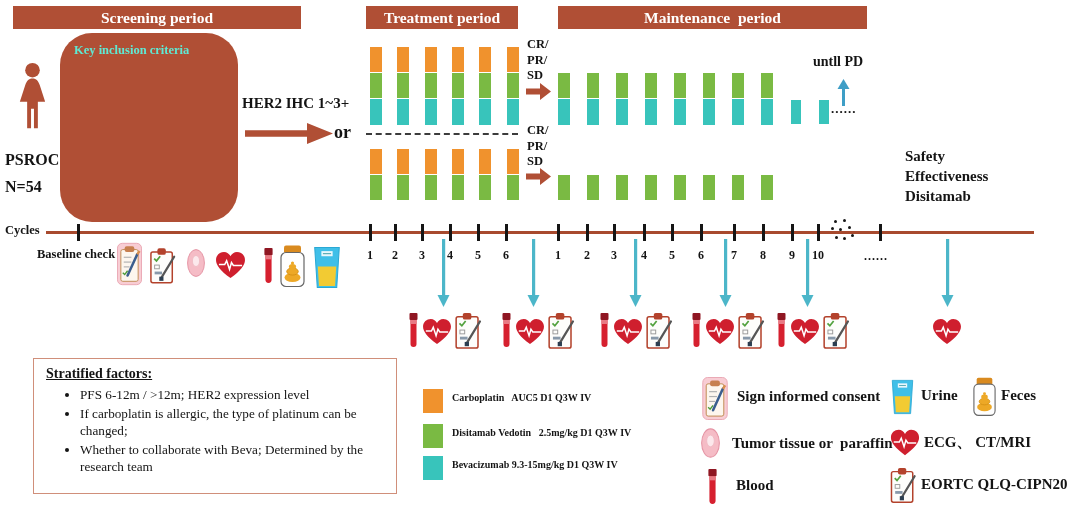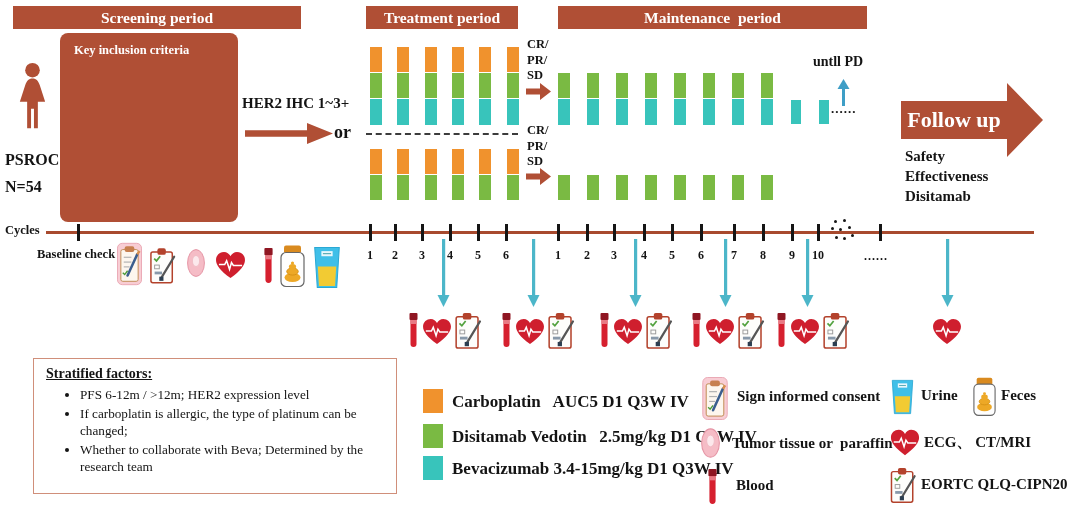--- a/index.html
+++ b/index.html
@@ -12,39 +12,39 @@
   .icon{position:absolute;display:block}
   .icon svg,.grpicon svg{width:100%;height:100%;display:block}
   .bar{position:absolute}
   .tick{position:absolute;top:224px;width:2.6px;height:17px;background:#161616}
   .ticklbl{position:absolute;top:248px;width:20px;text-align:center;font-weight:bold;font-size:12px}
   .dot{position:absolute;width:3.2px;height:3.2px;border-radius:50%;background:#161616}
   .grp{position:absolute;top:310px;height:42px;display:flex;align-items:center;gap:3px}
   .grpicon{display:block}
   .resp{position:absolute;font-weight:bold;font-size:12.5px;line-height:15.5px}
   #incbox{position:absolute;left:60px;top:33px;width:178px;height:189px;background:var(--brick);
-          border-radius:8px;color:#ffffff;padding:0;box-sizing:border-box}
+          border-radius:32px;color:#5eead4;padding:0;box-sizing:border-box}
   #incbox .inctitle{margin:10px 0 2px 14px;font-weight:bold;font-size:12.5px}
   #incbox ul{margin:2px 0 0 0;padding:0 4px 0 24px;font-size:11px;font-weight:bold;line-height:1.24}
   #incbox li{margin-bottom:1px}
   #her2{position:absolute;left:242px;top:95px;font-weight:bold;font-size:15px}
   #ortext{position:absolute;left:334px;top:122px;font-weight:bold;font-size:18px}
   #dashline{position:absolute;left:366px;top:133px;width:152px;border-top:2.4px dashed #3c3c3c}
   #untilpd{position:absolute;left:813px;top:54px;font-weight:bold;font-size:14px}
   #bardots{position:absolute;left:831px;top:101px;font-weight:bold;font-size:13px;letter-spacing:1px}
   #futext{position:absolute;left:0;top:17px;width:106px;height:40px;line-height:40px;
           text-align:center;color:#fff;font-weight:bold;font-size:22px}
   #fuitems{position:absolute;left:905px;top:146px;font-weight:bold;font-size:15px;line-height:20px}
   #cycles{position:absolute;left:5px;top:223px;font-weight:bold;font-size:12.5px}
   #tline{position:absolute;left:46px;top:231px;width:988px;height:3.2px;background:var(--timeline)}
   #baselinelbl{position:absolute;left:37px;top:247px;font-weight:bold;font-size:12.5px}
   #tl-ellipsis{position:absolute;left:858px;top:249px;width:36px;text-align:center;font-weight:bold;font-size:12px;letter-spacing:1px}
   .blk{position:absolute;font-weight:bold;font-size:16px}
   .swatch{position:absolute;width:20px;height:24px}
-  .druglbl{position:absolute;font-weight:bold;font-size:17px;white-space:pre}
+  .druglbl{position:absolute;font-weight:bold;font-size:10px;white-space:pre}
   .leglbl{position:absolute;font-weight:bold;font-size:15px;white-space:pre;
           font-family:"Liberation Serif","DejaVu Serif","DejaVu Sans",serif}
   #stratbox{position:absolute;left:33px;top:358px;width:364px;height:136px;box-sizing:border-box;
             border:1.6px solid #d08f7a;background:#fff}
   #stratbox .strattitle{margin:7px 0 4px 12px;font-weight:bold;font-size:14px;text-decoration:underline}
   #stratbox ul{margin:4px 0 1px 0;padding:0 6px 0 46px;font-size:13.2px;line-height:1.33}
   #stratbox li{margin-bottom:1px}
 </style>
 </head>
 <body>
@@ -100,28 +100,20 @@
 
   <div id="untilpd">untll PD</div>
   <span class="icon" style="left:837px;top:79px;width:13px;height:27px">
       <svg viewBox="0 0 13 27">
         <polygon points="0.5,10 12.5,10 6.5,0" fill="#3e9ec6"></polygon>
         <rect x="5" y="8.5" width="3" height="18.5" fill="#3e9ec6"></rect>
       </svg>
     </span>
   <div id="bardots">......</div>
 
-  <div class="abs" style="left:901px;top:83px;width:142px;height:74px">
-    <span class="icon" style="left:0;top:0;width:142px;height:74px">
-        <svg viewBox="0 0 142 74" preserveAspectRatio="none">
-          <polygon points="0,18 106,18 106,0 142,37 106,74 106,56 0,56" fill="#b04f35"></polygon>
-        </svg>
-      </span>
-    <div id="futext">Follow up</div>
-  </div>
   <div id="fuitems">
     <div>Safety</div>
     <div>Effectiveness</div>
     <div>Disitamab</div>
   </div>
 
   <div id="cycles">Cycles</div>
   <div id="tline"></div>
   <div id="baselinelbl">Baseline check</div>
   <div id="tl-ellipsis">......</div>
@@ -186,21 +178,21 @@
         <rect x="8" y="5" width="11" height="5" fill="#e8f7fc"></rect>
         <line x1="9.5" y1="7.5" x2="17.5" y2="7.5" stroke="#44a0aa"></line>
       </svg>
     </span>
 
   <div class="swatch" style="left: 423px; top: 389px; background: rgb(240, 146, 45);"></div>
   <div class="druglbl" style="left:452px;top:392px">Carboplatin   AUC5 D1 Q3W IV</div>
   <div class="swatch" style="left: 423px; top: 424px; background: rgb(122, 186, 67);"></div>
   <div class="druglbl" style="left:452px;top:427px">Disitamab Vedotin   2.5mg/kg D1 Q3W IV</div>
   <div class="swatch" style="left: 423px; top: 456px; background: rgb(56, 196, 187);"></div>
-  <div class="druglbl" style="left:452px;top:459px">Bevacizumab 3.4-15mg/kg D1 Q3W IV</div>
+  <div class="druglbl" style="left:452px;top:459px">Bevacizumab 9.3-15mg/kg D1 Q3W IV</div>
 
   <span class="icon" style="left:702px;top:377px;width:26px;height:43px">
       <svg viewBox="0 0 26 44">
         <rect x="0.5" y="0.5" width="25" height="43" rx="5" fill="#f8cdd4" stroke="#eaa8b4"></rect>
         <rect x="4" y="7" width="18" height="33" rx="2" fill="#fdf6ee" stroke="#c08a52"></rect>
         <rect x="8" y="3.5" width="10" height="6" rx="2" fill="#c77f4f"></rect>
         <line x1="7" y1="15" x2="15" y2="15" stroke="#b0b0b0" stroke-width="1.2"></line>
         <line x1="7" y1="20" x2="15" y2="20" stroke="#b0b0b0" stroke-width="1.2"></line>
         <line x1="7" y1="25" x2="13" y2="25" stroke="#b0b0b0" stroke-width="1.2"></line>
         <path d="M6 31l2 2 3-4" stroke="#4a9a3a" stroke-width="1.4" fill="none"></path>

